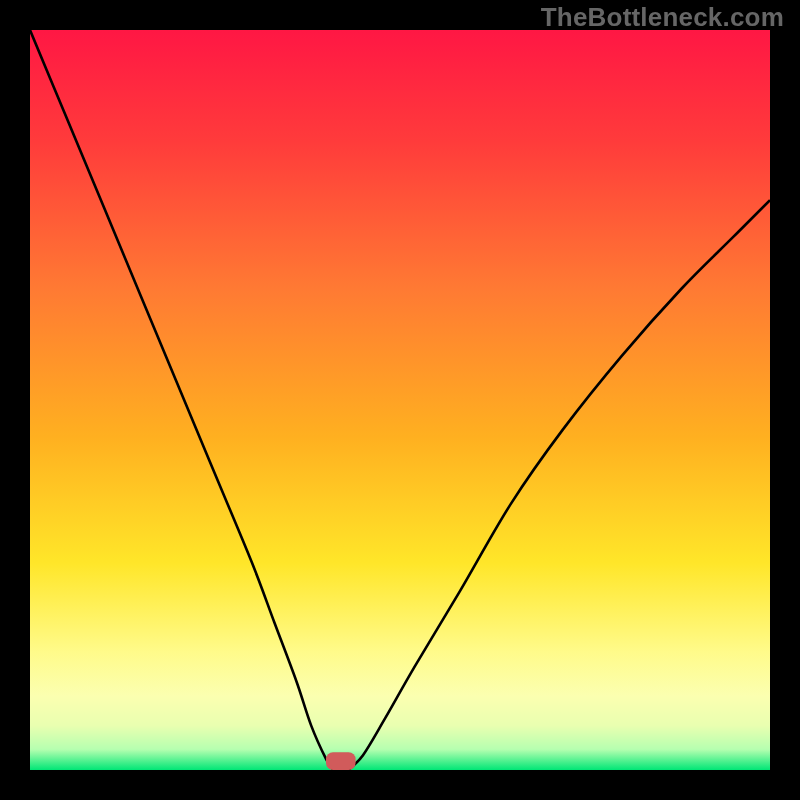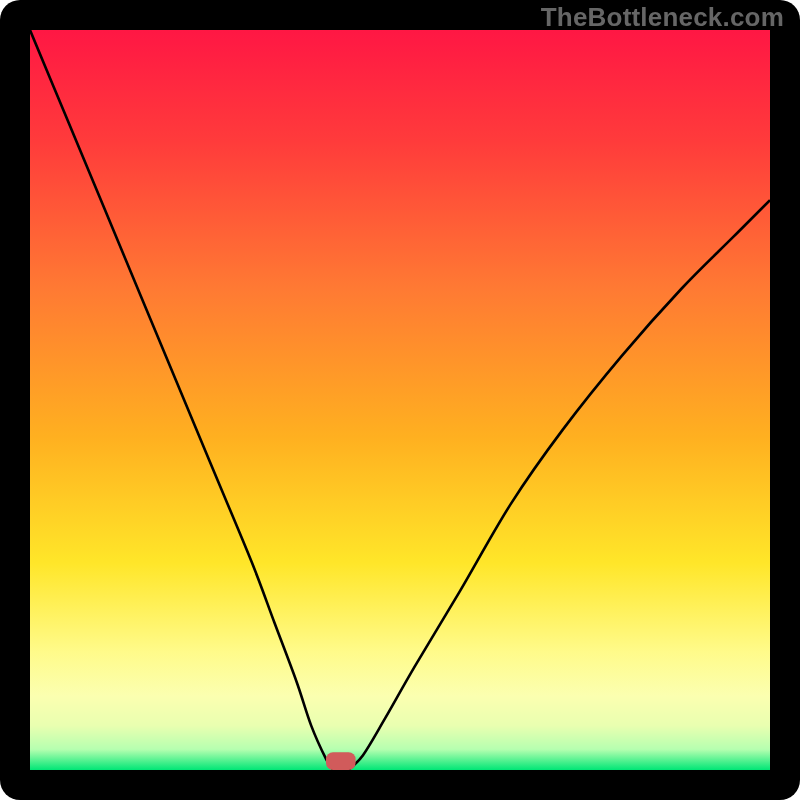--- a/index.html
+++ b/index.html
@@ -9,21 +9,20 @@
     height: 800px;
     overflow: hidden;
     background: #fff;
     font-family: Arial, Helvetica, sans-serif;
   }
   .frame {
     position: relative;
     width: 800px;
     height: 800px;
     background: #000;
-    border-radius: 20px;
   }
   .watermark {
     position: absolute;
     top: 2px;
     right: 16px;
     color: #666;
     font-size: 26px;
     font-weight: 600;
     letter-spacing: 0.2px;
     z-index: 10;

